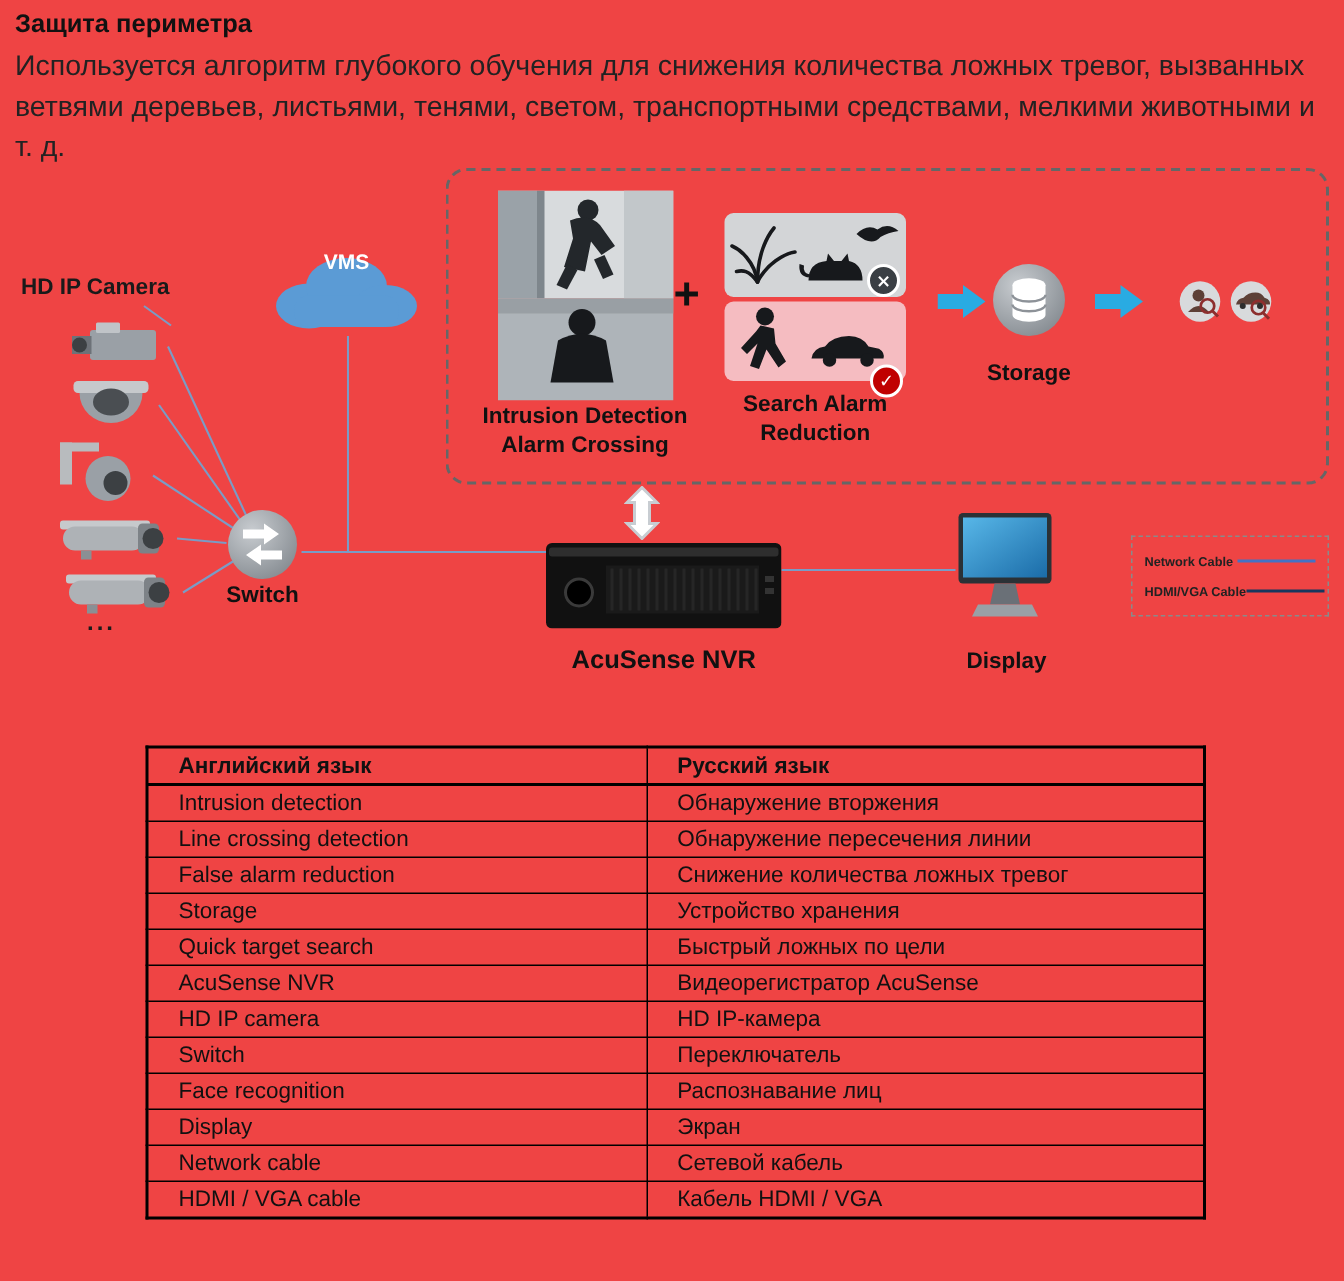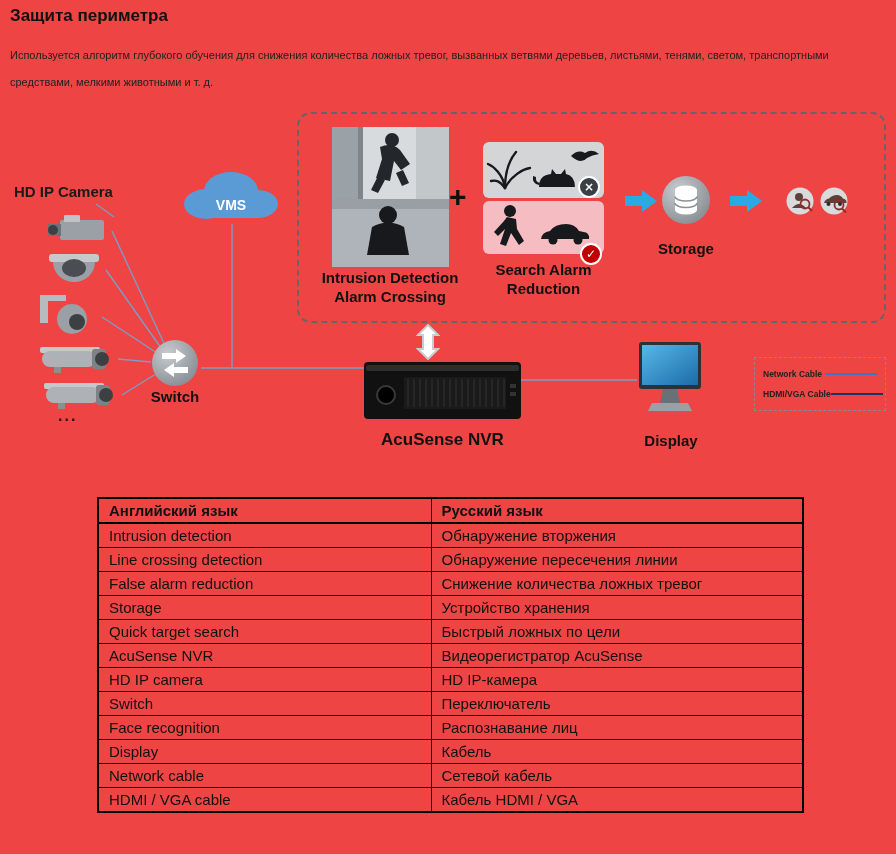--- a/index.html
+++ b/index.html
@@ -2,21 +2,21 @@
 <html><head>
 <meta charset="utf-8">
 <style>
   * { margin:0; padding:0; box-sizing:border-box; }
   html,body { background:#fff; }
   body { width:896px; height:854px; font-family:"Liberation Sans",sans-serif; color:#1a1a1a; }
   .page { position:relative; width:896px; height:854px; overflow:hidden; background:#ef4444; }
   .abs { position:absolute; }
 
   .title { left:10px; top:6px; font-size:17px; font-weight:bold; color:#111; }
-  .intro { left:10px; top:42px; width:874px; font-size:11px; line-height:27px; color:#222; }
+  .intro { left:10px; top:31px; width:874px; font-size:19px; line-height:27px; color:#222; }
 
   .lines-overlay { left:0; top:0; width:896px; height:854px; pointer-events:none; }
 
   .dlabel { font-weight:bold; font-size:15px; color:#111; text-align:center; line-height:19px; }
 
   .dashed-panel { left:297px; top:112px; width:589px; height:211px;
                   border:2px dashed #666; border-radius:14px; background:transparent; }
 
   .intrusion-photo { left:332px; top:127px; width:117px; height:140px; }
   .intrusion-label { left:300px; top:268px; width:180px; }
@@ -55,41 +55,41 @@
   .hdip-label { left:14px; top:183px; font-size:15px; font-weight:bold; }
   .cam { position:absolute; }
   .cam-box    { left:44px; top:212px; width:68px; height:34px; }
   .cam-dome   { left:44px; top:251px; width:60px; height:36px; }
   .cam-ptz    { left:34px; top:293px; width:66px; height:44px; }
   .cam-bullet1{ left:34px; top:341px; width:82px; height:34px; }
   .cam-bullet2{ left:38px; top:377px; width:82px; height:34px; }
   .cam-more { left:58px; top:407px; font-size:16px; font-weight:bold; letter-spacing:2px; }
 
   .cloud { left:178px; top:167px; width:106px; height:57px; }
-  .cloud-text { left:178px; top:197px; width:106px; text-align:center; color:#fff;
+  .cloud-text { left:178px; top:166px; width:106px; text-align:center; color:#fff;
                 font-size:14px; font-weight:bold; }
 
   .switch-icon { left:151px; top:339px; width:48px; height:48px; }
   .switch-label { left:131px; top:387px; width:88px; }
 
   .display-icon { left:638px; top:341px; width:66px; height:82px; }
   .display-label { left:631px; top:431px; width:80px; }
 
   .legend { left:754px; top:357px; width:132px; height:54px; border:1px dashed #8a8a8a;
             display:flex; flex-direction:column; justify-content:space-evenly; padding:2px 8px; }
   .legend-row { display:flex; align-items:center; justify-content:space-between; }
   .legend-text { font-size:8.5px; font-weight:bold; color:#222; white-space:nowrap; }
   .legend-line { width:52px; height:2px; flex:0 0 auto; }
   .legend-line.network { background:#4472c4; }
   .legend-line.hdmi { background:#17375e; }
 
   table.trans { position:absolute; left:97px; top:497px; width:707px;
                 border-collapse:collapse; font-size:15px; border:2px solid #000; }
   table.trans th, table.trans td { border:1px solid #000; text-align:left;
-                padding:3px 10px; height:20px; color:#111; }
+                padding:3px 20px; height:20px; color:#111; }
   table.trans th { font-weight:bold; border-bottom:2px solid #000; }
   table.trans col.c1 { width:333px; }
 </style>
 </head>
 <body>
 
 <div class="page">
 
   <svg class="abs lines-overlay" width="896" height="854" viewBox="0 0 896 854">
     <g stroke="#7a9cc6" stroke-width="1.4" fill="none">
@@ -353,21 +353,21 @@
       <tr>
           <td>Switch</td>
           <td>Переключатель</td>
         </tr>
       <tr>
           <td>Face recognition</td>
           <td>Распознавание лиц</td>
         </tr>
       <tr>
           <td>Display</td>
-          <td>Кабель</td>
+          <td>Экран</td>
         </tr>
       <tr>
           <td>Network cable</td>
           <td>Сетевой кабель</td>
         </tr>
       <tr>
           <td>HDMI / VGA cable</td>
           <td>Кабель HDMI / VGA</td>
         </tr>
     </tbody>

